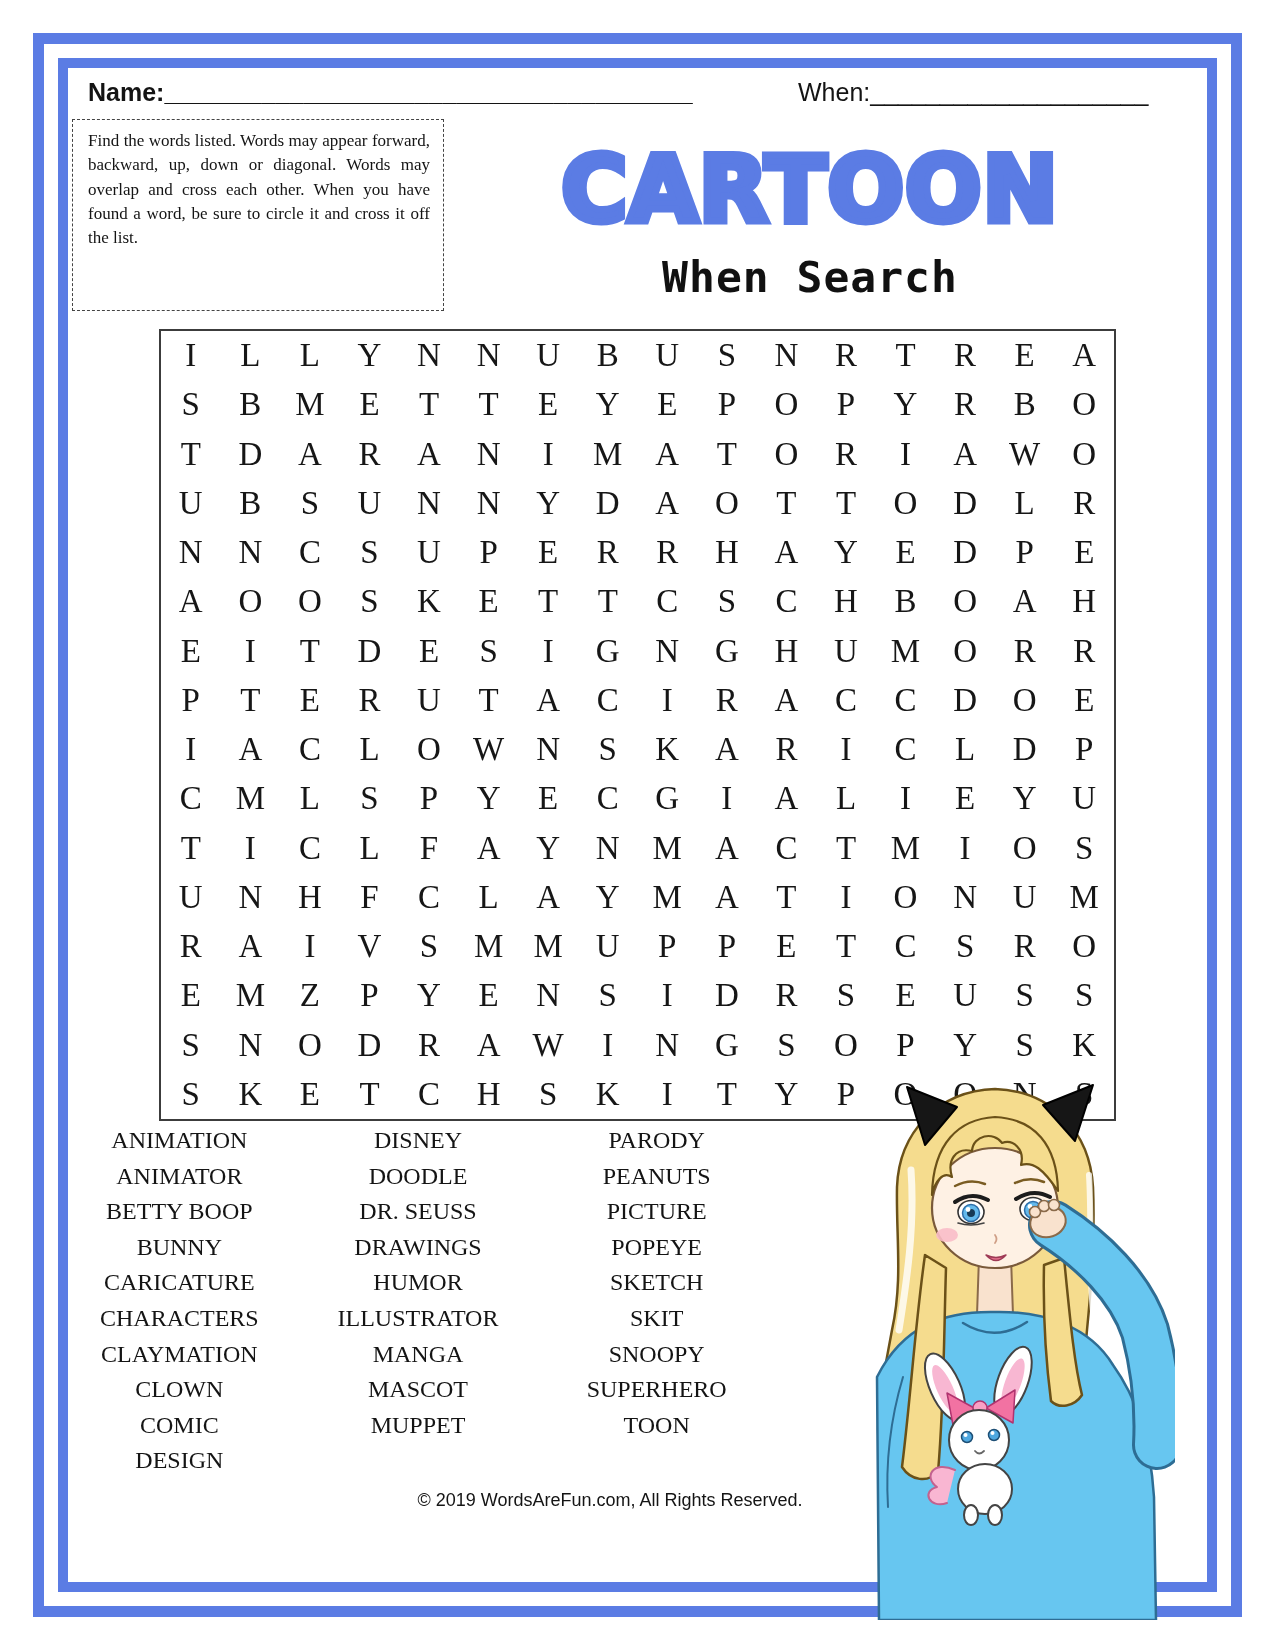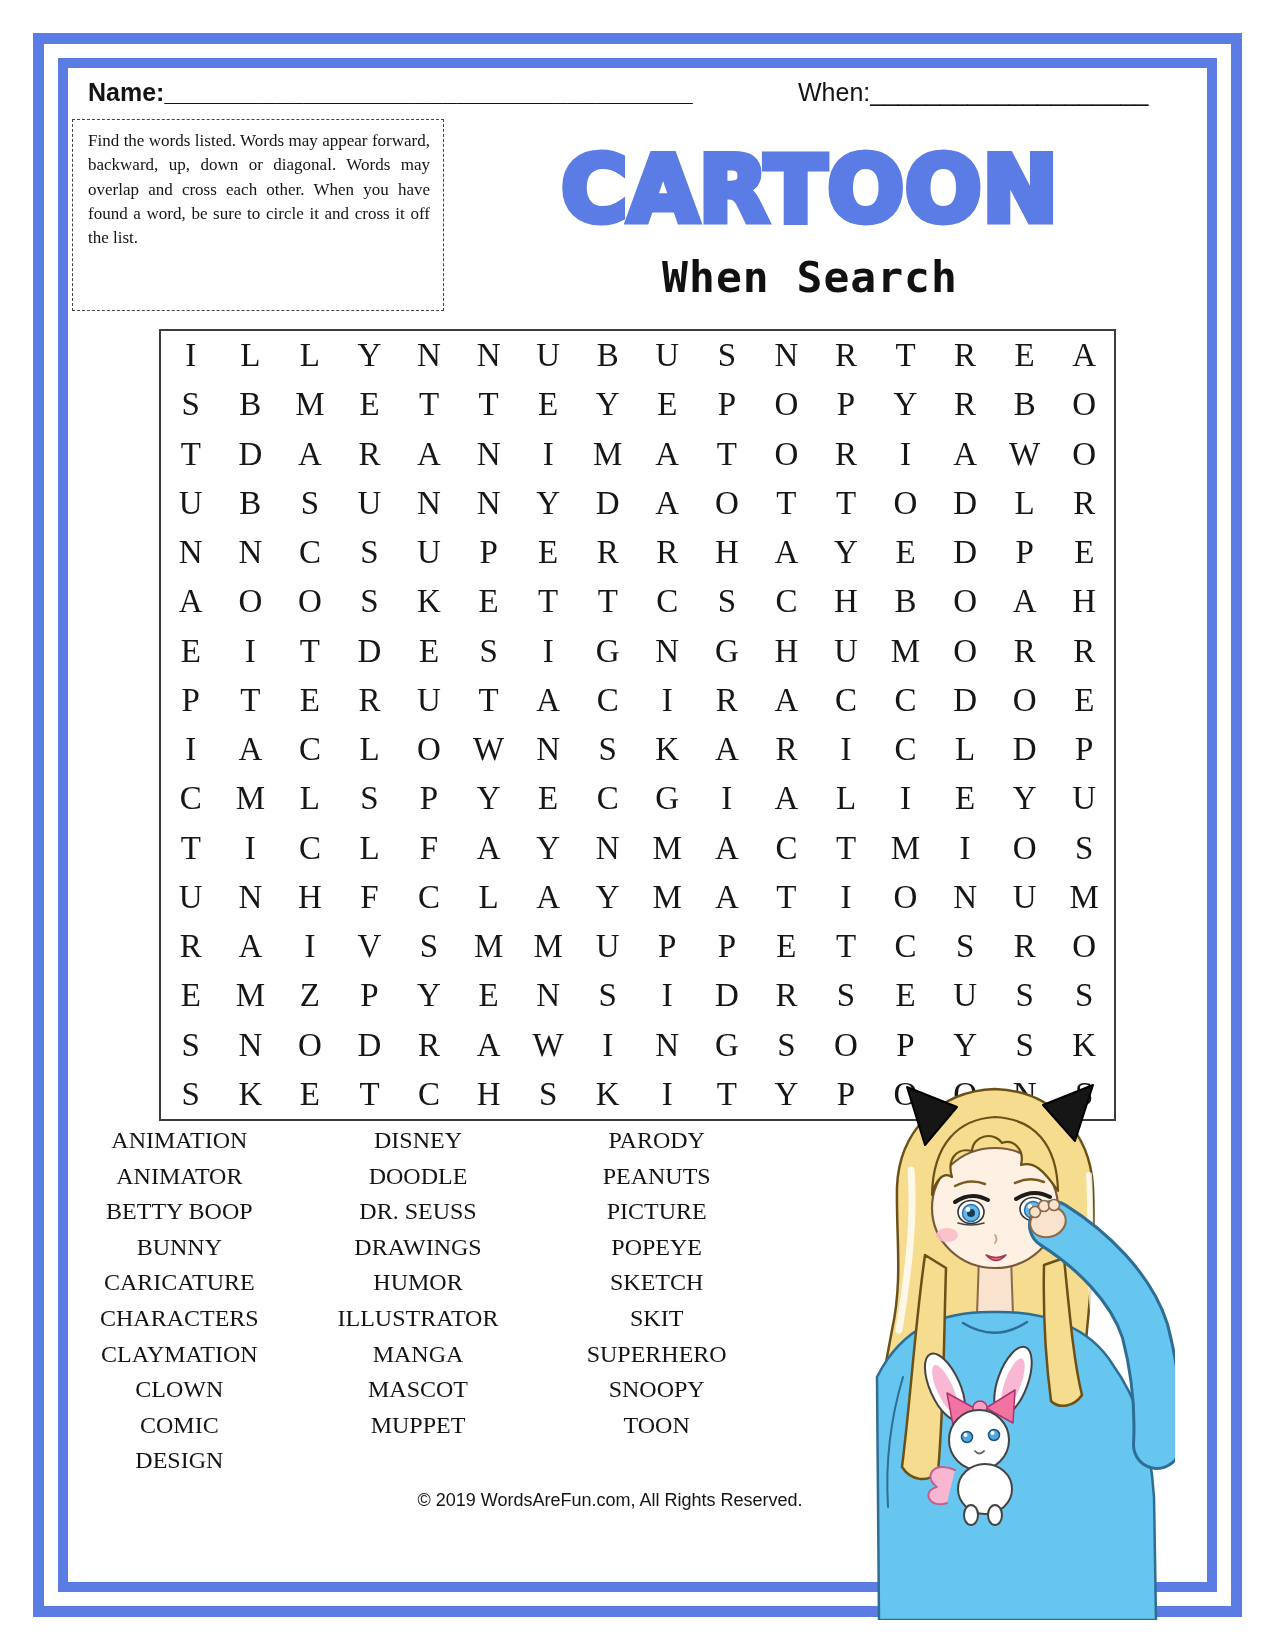--- a/index.html
+++ b/index.html
@@ -350,22 +350,22 @@
         <div class="word">MASCOT</div>
         <div class="word">MUPPET</div>
       </div>
     <div class="wcol">
         <div class="word">PARODY</div>
         <div class="word">PEANUTS</div>
         <div class="word">PICTURE</div>
         <div class="word">POPEYE</div>
         <div class="word">SKETCH</div>
         <div class="word">SKIT</div>
+        <div class="word">SNOOPY</div>
         <div class="word">SUPERHERO</div>
-        <div class="word">SNOOPY</div>
         <div class="word">TOON</div>
       </div>
   </div>
 
   <div id="footer">© 2019 WordsAreFun.com, All Rights Reserved.</div>
 
   <svg id="girl-svg" viewBox="0 0 330 545" xmlns="http://www.w3.org/2000/svg">
     <g stroke-linejoin="round" stroke-linecap="round">
 
       <path d="M150,14 C92,16 54,58 52,112 C51,162 58,205 47,255 C38,305 28,345 36,385 L57,375 L52,415 L76,400 L74,436 L96,418 C106,442 116,458 130,472 L140,432 C152,452 166,466 181,472 L183,432 L206,452 L201,406 L226,422 L216,370 L242,382 C233,342 238,300 242,255 C247,205 250,160 248,112 C245,58 208,16 150,14 Z" style="fill:var(--hair-blonde)" stroke="#6b5118" stroke-width="2.5"></path>

